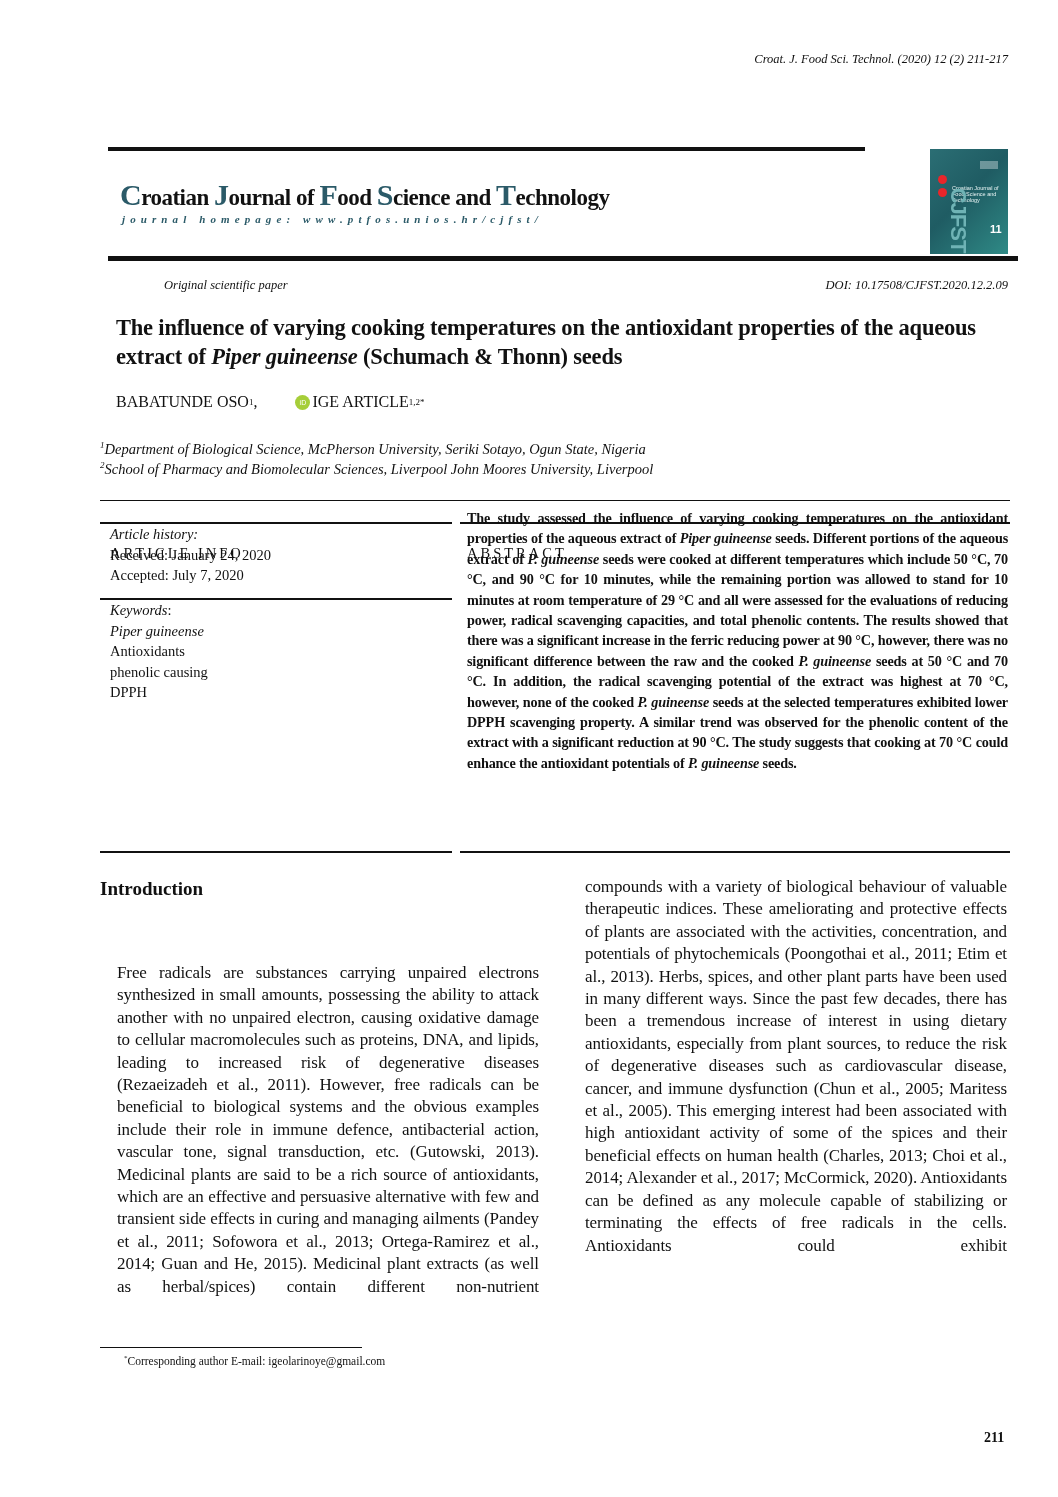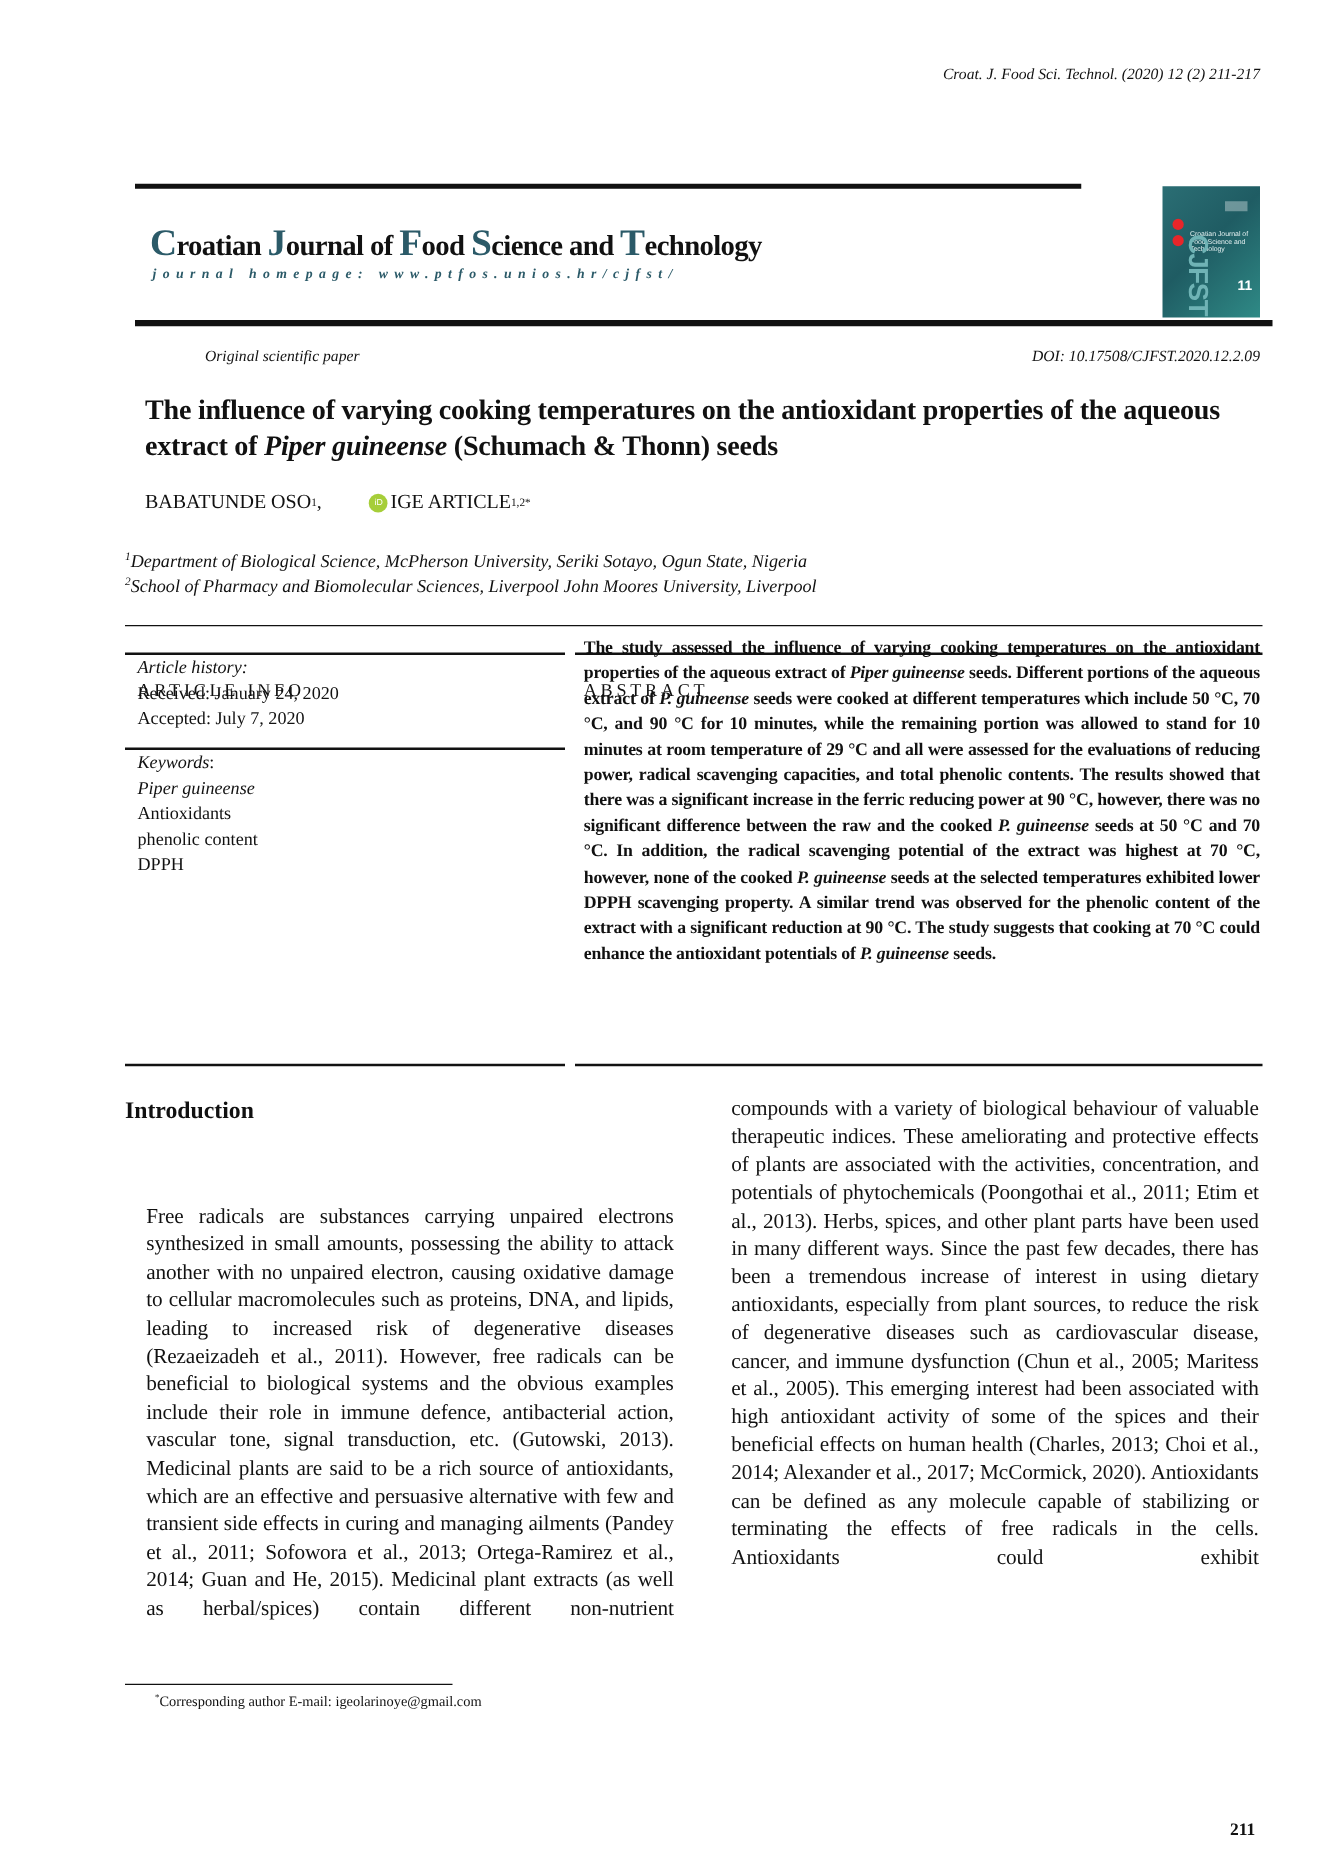--- a/index.html
+++ b/index.html
@@ -38,21 +38,21 @@
   .rule-info-bottom { left: 100px; top: 851px; width: 352px; height: 2px; background: #111; }
   .rule-abs-bottom { left: 460px; top: 851px; width: 550px; height: 2px; background: #111; }
   .intro-head { left: 100px; top: 878px; font-size: 19px; font-weight: bold; }
   .col { font-size: 17px; line-height: 22.4px; text-align: justify; text-align-last: justify; letter-spacing: -0.1px; }
   .col-left { left: 117px; top: 922px; width: 422px; margin-top: 40px; }
   .col-right { left: 585px; top: 876px; width: 422px; }
   .col p { margin: 0; }
   .footnote-rule { left: 100px; top: 1347px; width: 262px; height: 1px; background: #111; }
   .footnote { left: 100px; top: 1354px; font-size: 11.5px; margin-left: 24px; }
   .footnote sup { font-size: 7px; }
-  .page-num { left: 984px; top: 1430px; font-size: 14px; font-weight: bold; margin-top: 27px; }
+  .page-num { left: 984px; top: 1430px; font-size: 14px; font-weight: bold; }
 </style>
 </head>
 <body>
 
 <div class="abs running-head">Croat. J. Food Sci. Technol. (2020) 12 (2) 211-217</div>
 
 <div class="abs rule-top"></div>
 
 <div class="abs journal-title">
   <span class="cap">C</span><span>roatian </span><span class="cap">J</span><span>ournal of </span><span class="cap">F</span><span>ood </span><span class="cap">S</span><span>cience and </span><span class="cap">T</span><span>echnology</span>
@@ -97,21 +97,21 @@
 <div class="abs info-block" style="top:524px">
   <div><i>Article history:</i></div>
   <div>Received: January 24, 2020</div>
   <div>Accepted: July 7, 2020</div>
 </div>
 <div class="abs rule-info-2"></div>
 <div class="abs info-block" style="top:600px">
   <div><i>Keywords</i><span>:</span></div>
   <div><i>Piper guineense</i></div>
   <div>Antioxidants</div>
-  <div>phenolic content</div>
+  <div>phenolic causing</div>
   <div>DPPH</div>
 </div>
 
 <div class="abs abstract"><span>The study assessed the influence of varying cooking temperatures on the antioxidant properties of the aqueous extract of </span><i>Piper guineense</i><span> seeds. Different portions of the aqueous extract of </span><i>P. guineense</i><span> seeds were cooked at different temperatures which include 50 °C, 70 °C, and 90 °C for 10 minutes, while the remaining portion was allowed to stand for 10 minutes at room temperature of 29 °C and all were assessed for the evaluations of reducing power, radical scavenging capacities, and total phenolic contents. The results showed that there was a significant increase in the ferric reducing power at 90 °C, however, there was no significant difference between the raw and the cooked </span><i>P. guineense</i><span> seeds at 50 °C and 70 °C. In addition, the radical scavenging potential of the extract was highest at 70 °C, however, none of the cooked </span><i>P. guineense</i><span> seeds at the selected temperatures exhibited lower DPPH scavenging property. A similar trend was observed for the phenolic content of the extract with a significant reduction at 90 °C. The study suggests that cooking at 70 °C could enhance the antioxidant potentials of </span><i>P. guineense</i><span> seeds.</span></div>
 
 <div class="abs rule-info-bottom"></div>
 <div class="abs rule-abs-bottom"></div>
 
 <div class="abs intro-head">Introduction</div>
 

